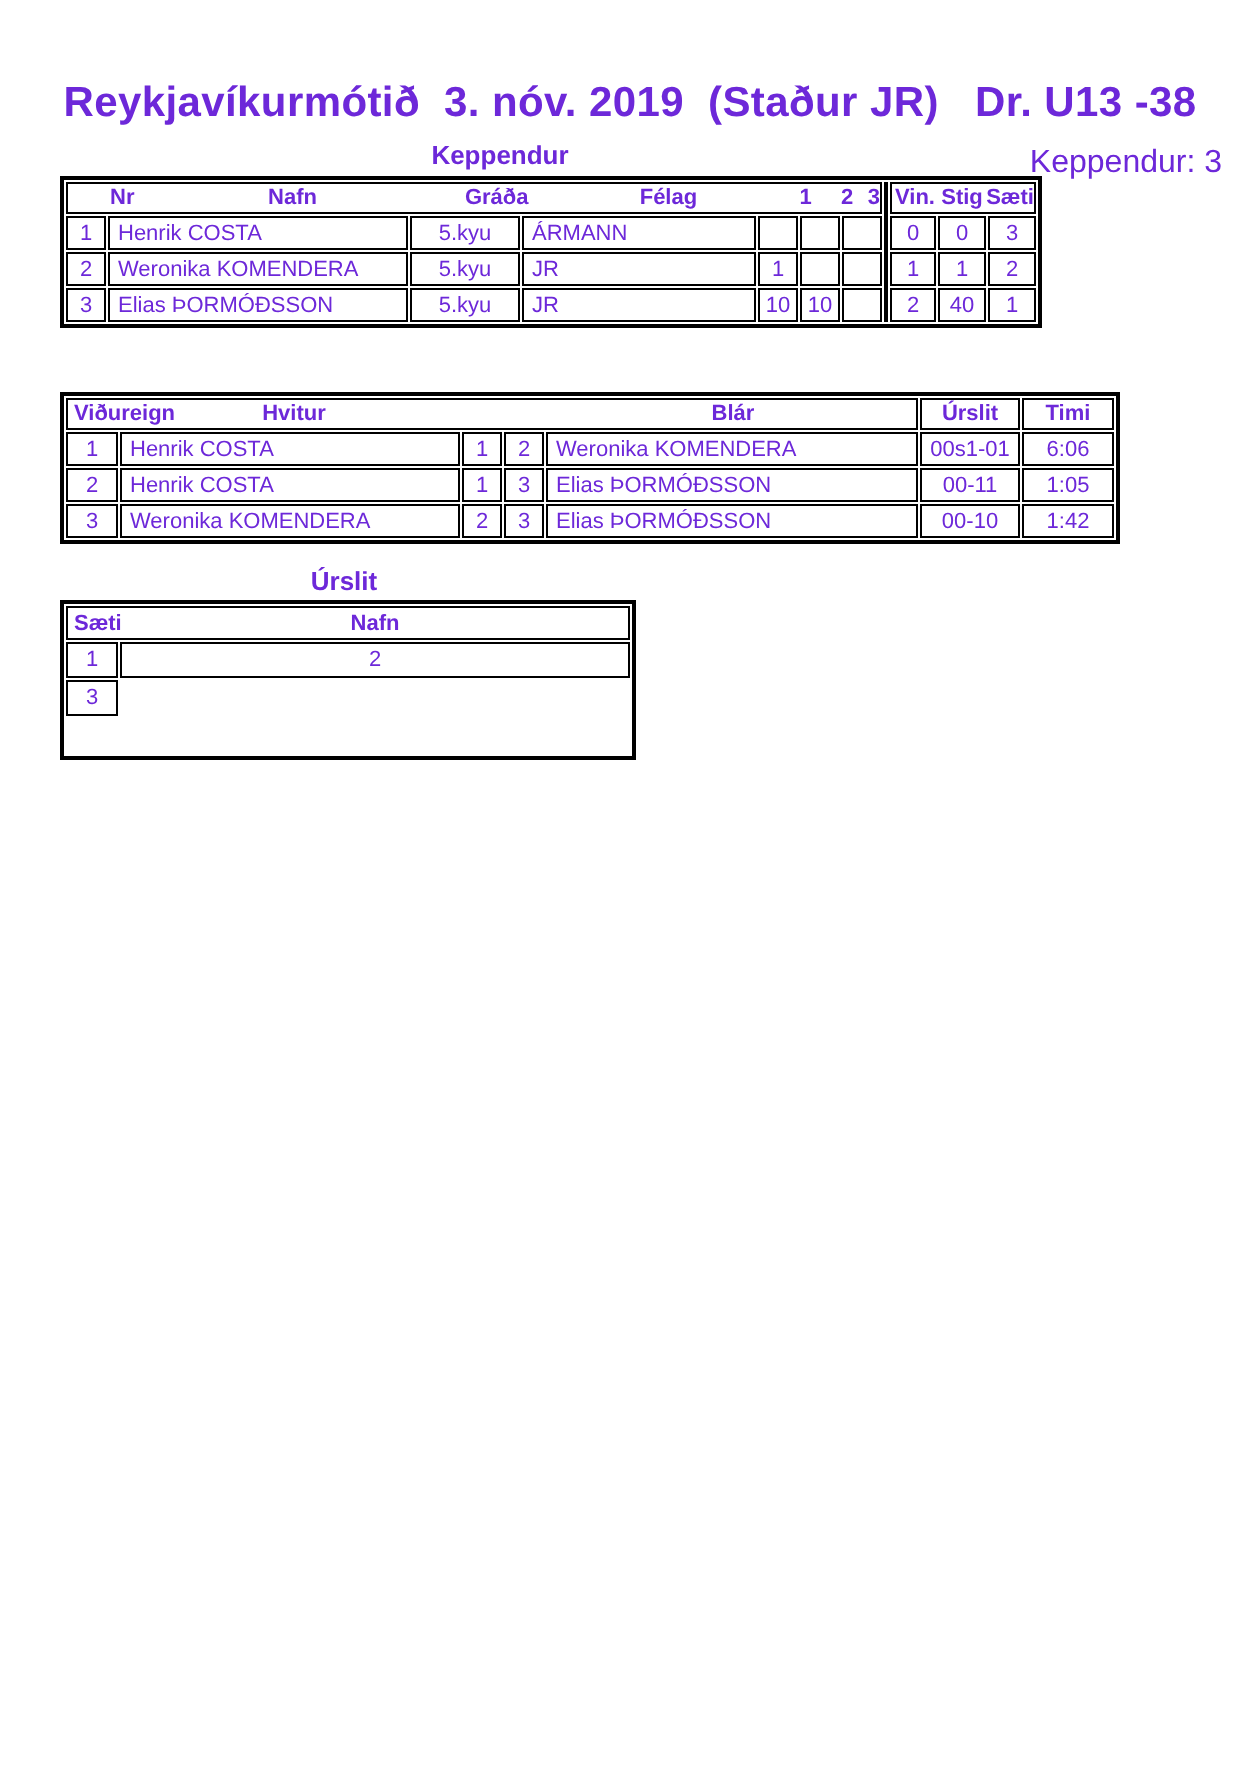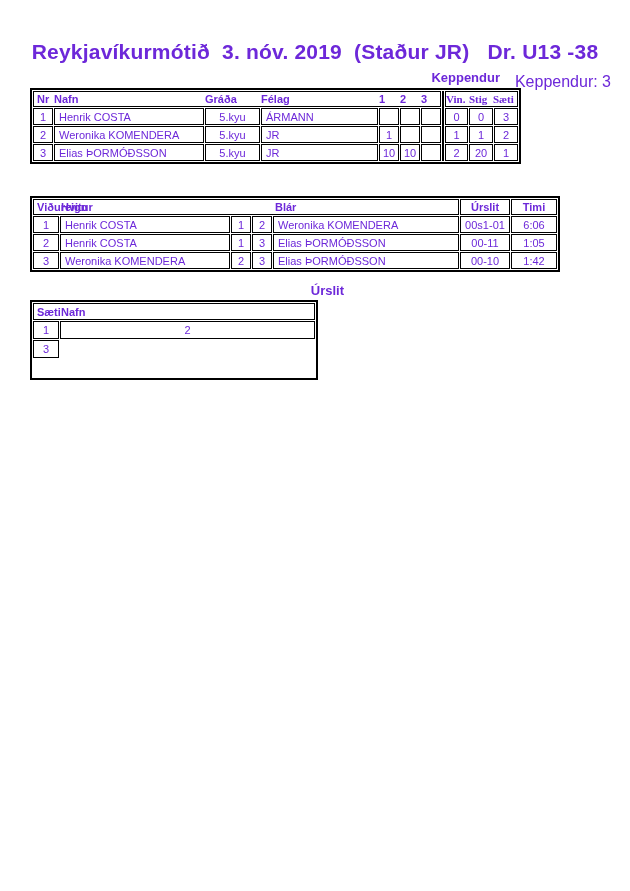--- a/index.html
+++ b/index.html
@@ -2,21 +2,21 @@
 <html><head>
 <meta charset="utf-8">
 <style>
   html,body{margin:0;padding:0;background:#fff;}
   .page{position:relative;width:630px;height:891px;background:#fff;overflow:hidden;
         font-family:"Liberation Sans", sans-serif;color:#6d28d9;padding-left:14px;}
 
   .title{position:absolute;top:40px;left:0;width:630px;text-align:center;
          font-size:21px;font-weight:bold;white-space:pre;letter-spacing:0.2px;}
 
-  .sec-heading{position:absolute;font-size:13px;font-weight:bold;text-align:right;}
+  .sec-heading{position:absolute;font-size:13px;font-weight:bold;text-align:center;}
   .sh-keppendur{top:70px;left:0;width:500px;}
   .sh-vidureignir{top:178px;left:0;width:590px;}
   .sh-urslit{top:283px;left:0;width:344px;}
 
   .count{position:absolute;top:73px;right:33px;font-size:16px;}
 
   .grid{position:absolute;display:grid;gap:1px;padding:1px;border:2px solid #000;background:#fff;
         grid-auto-flow:row;}
   .t1{left:30px;top:88px;
       grid-template-columns:20px 150px 55px 117px 20px 20px 20px 2px 23px 24px 24px;
@@ -26,28 +26,28 @@
       grid-template-rows:16px 17px 17px 17px;}
   .t3{left:30px;top:300px;
       grid-template-columns:26px 255px;
       grid-template-rows:17px 18px 18px 18px;}
 
   .c{border:1px solid #000;font-size:11px;display:flex;align-items:center;
      justify-content:center;white-space:nowrap;box-sizing:border-box;overflow:visible;}
   .c.left{justify-content:flex-start;padding-left:4px;}
   .hcell{font-weight:bold;padding:0;}
   .h7{grid-column:1 / span 7;}
-  .h3{grid-column:9 / span 3;font-family:Liberation Serif, serif;}
+  .h3{grid-column:9 / span 3;}
   .h5{grid-column:1 / span 5;}
   .h2{grid-column:1 / span 2;}
   .hcell{display:flex;align-items:center;}
-  .hs{display:block;box-sizing:border-box;text-align:left;white-space:nowrap;overflow:visible;}
+  .hs{display:block;box-sizing:border-box;text-align:center;white-space:nowrap;overflow:visible;}
   .hl{text-align:left;padding-left:3px;}
   .grow{flex:1;}
-  .w20{width:20px;}.w21{width:21px;}.w23{width:23px;}.w24{width:24px;}
+  .w20{width:20px;margin-left:18px;}.w21{width:21px;}.w23{width:23px;}.w24{width:24px;}
   .w27{width:27px;}.w56{width:56px;}.w118{width:118px;}.w151{width:151px;}.w172{width:172px;}
   .divider-v{grid-column:8;grid-row:1 / span 4;background:#000;}
 </style>
 </head>
 <body>
 
 <div class="page">
 
   <div class="title">Reykjavíkurmótið  3. nóv. 2019  (Staður JR)   Dr. U13 -38</div>
 
@@ -95,21 +95,21 @@
     <div class="c">2</div>
 
     <div class="c">3</div>
     <div class="c left">Elias ÞORMÓÐSSON</div>
     <div class="c">5.kyu</div>
     <div class="c left">JR</div>
     <div class="c">10</div>
     <div class="c">10</div>
     <div class="c"></div>
     <div class="c">2</div>
-    <div class="c">20</div>
+    <div class="c">40</div>
     <div class="c">1</div>
   </div>
 
 
   <div class="grid t2">
     <div class="c hcell h5">
       <span class="hs w27 hl">Viðureign</span>
       <span class="hs w172">Hvitur</span>
       <span class="hs w21"></span>
       <span class="hs w21"></span>

